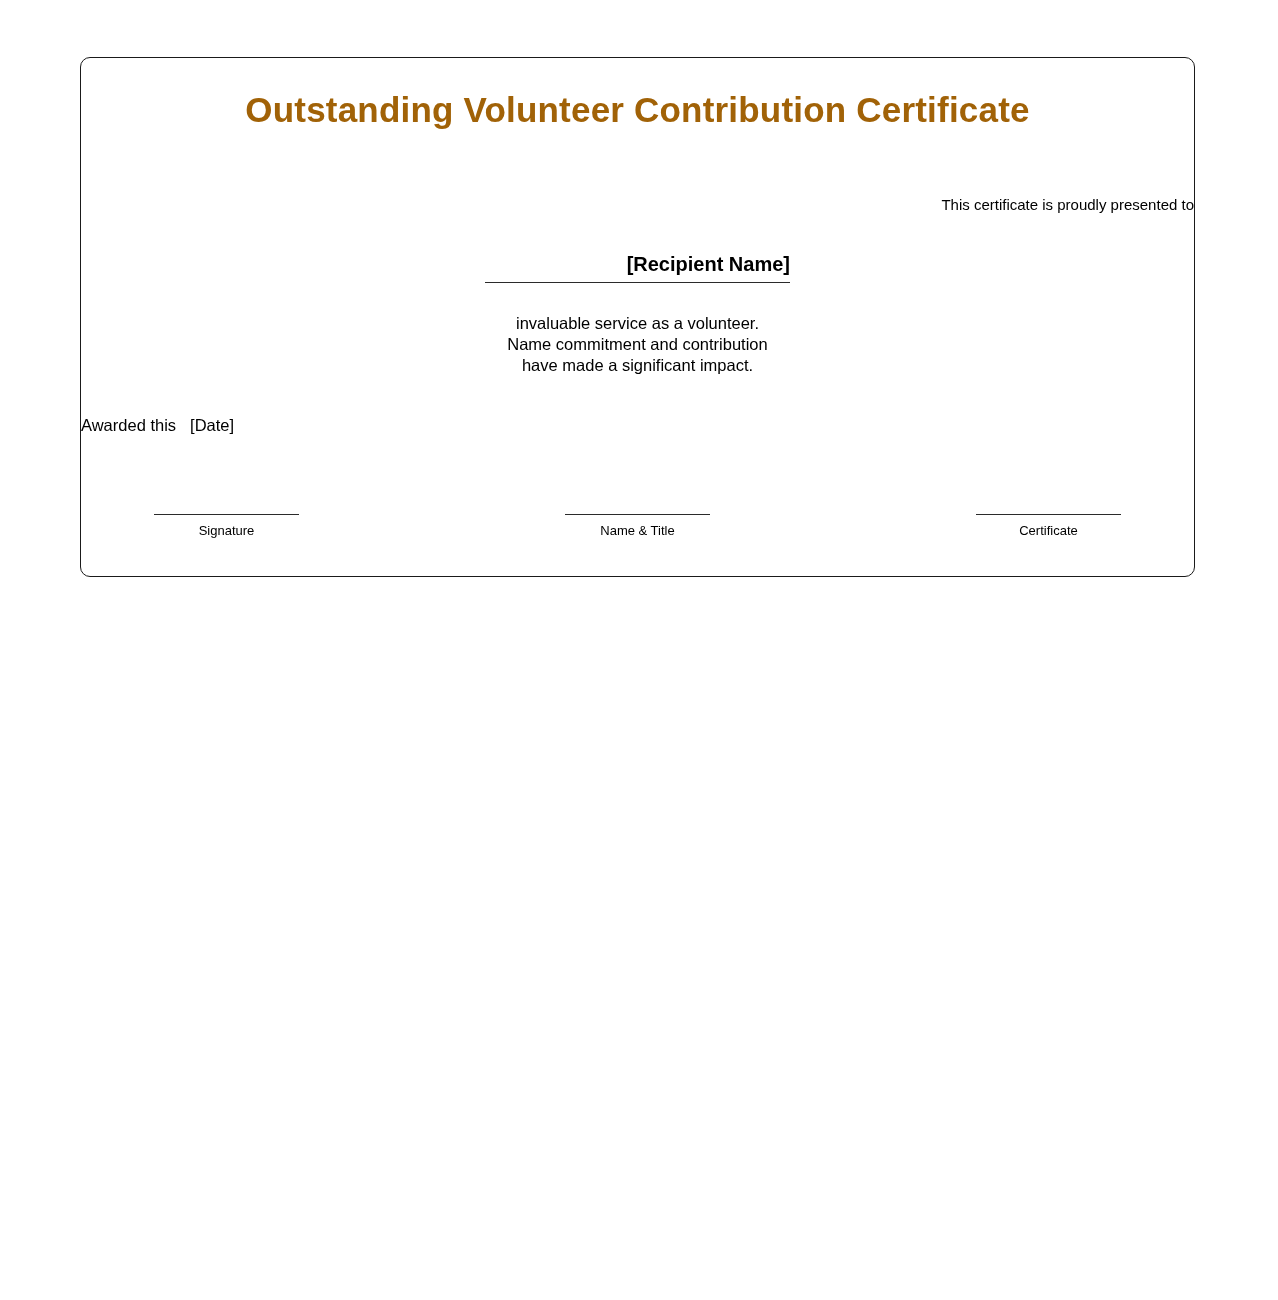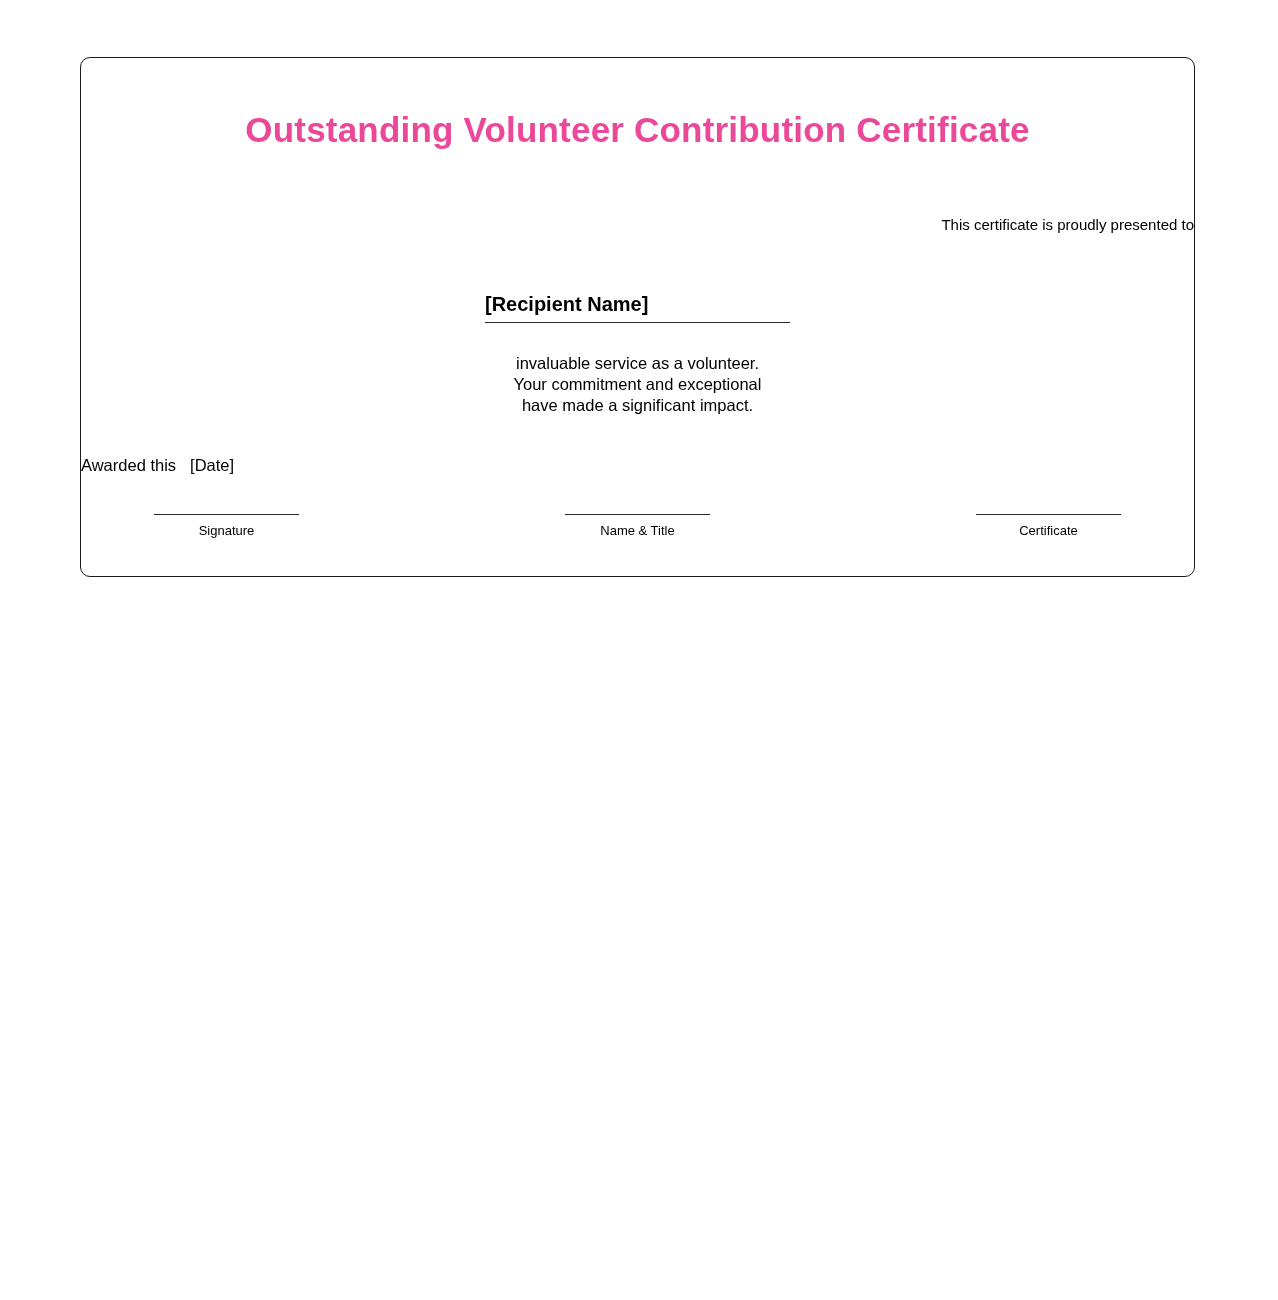--- a/index.html
+++ b/index.html
@@ -23,37 +23,36 @@
     border: 1.5px solid #1a1a1a;
     border-radius: 10px;
     box-sizing: border-box;
     background: #ffffff;
   }
   .cert-title {
     text-align: center;
     font-size: 35px;
     font-weight: bold;
     letter-spacing: 0.2px;
-    margin-top: 52px;
-    color: #ec4899;
+    margin-top: 32px;
+    color: #a16207;
   }
   .presented-line {
     text-align: right;
     font-size: 15px;
     margin-top: 66px;
   }
   .recipient-block {
     margin-top: 40px;
     display: flex;
     justify-content: center;
   }
   .recipient-inner {
     width: 305px;
-    text-align: left;
-    margin-top: 20px;
+    text-align: right;
   }
   .recipient-name {
     font-size: 20px;
     font-weight: bold;
     padding-bottom: 6px;
   }
   .recipient-rule {
     border-bottom: 1.2px solid #2b2b2b;
     width: 100%;
     height: 0;
@@ -109,21 +108,21 @@
 
   <div class="recipient-block">
     <div class="recipient-inner">
       <div class="recipient-name">[Recipient Name]</div>
       <div class="recipient-rule"></div>
     </div>
   </div>
 
   <div class="body-text">
     <div>invaluable service as a volunteer.</div>
-    <div>Your commitment and exceptional</div>
+    <div>Name commitment and contribution</div>
     <div>have made a significant impact.</div>
   </div>
 
   <div class="awarded-line">
     <span class="awarded-label">Awarded this</span><span>[Date]</span>
   </div>
 
   <div class="signatures">
     <div class="sig-col">
       <div class="sig-rule"></div>

